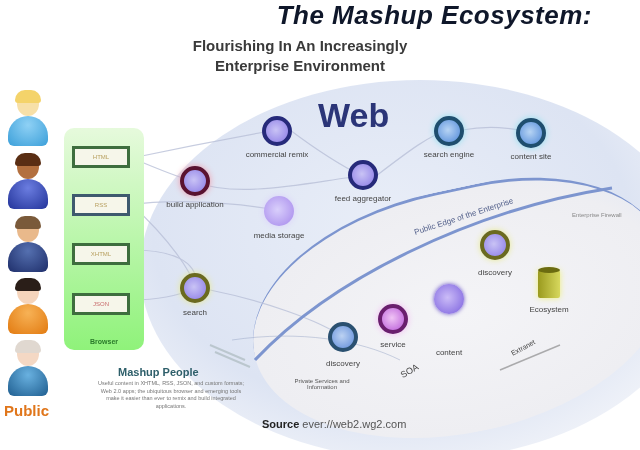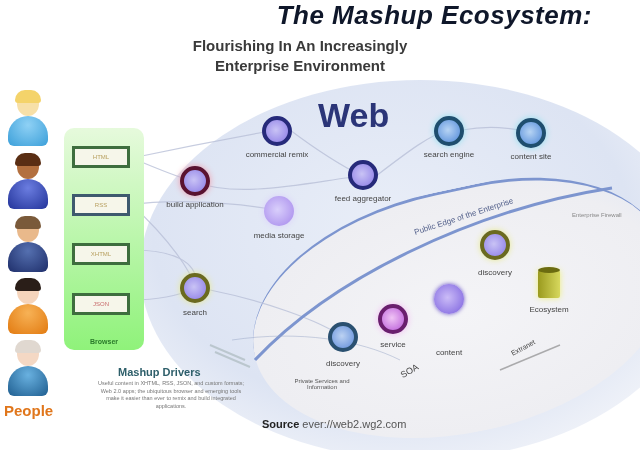--- a/index.html
+++ b/index.html
@@ -135,21 +135,21 @@
 <div class="abs person" style="left:8px;top:280px;">
   <div class="head" style="background:#f5d4bb;"></div>
     <div class="hair" style="background:#2a1e18;"></div>
   <div class="body" style="background:radial-gradient(circle at 50% 30%,#f7b256,#e27a10);"></div>
 </div>
 <div class="abs person" style="left:8px;top:342px;">
   <div class="head" style="background:#f4d8c4;"></div>
     <div class="hair" style="background:#e0d8d0;"></div>
   <div class="body" style="background:radial-gradient(circle at 50% 30%,#69b1e0,#1f5e90);"></div>
 </div>
-<div class="abs people-label">People</div>
+<div class="abs people-label">Public</div>
 
-<div class="abs md-title">Mashup Drivers</div>
+<div class="abs md-title">Mashup People</div>
 <div class="abs md-text">Useful content in XHTML, RSS, JSON, and custom formats; Web 2.0 apps; the ubiquitous browser and emerging tools make it easier than ever to remix and build integrated applications.</div>
 
 <div class="abs source">
   <b>Source</b>
   <span>ever://web2.wg2.com</span>
 </div>
 
 </body></html>

